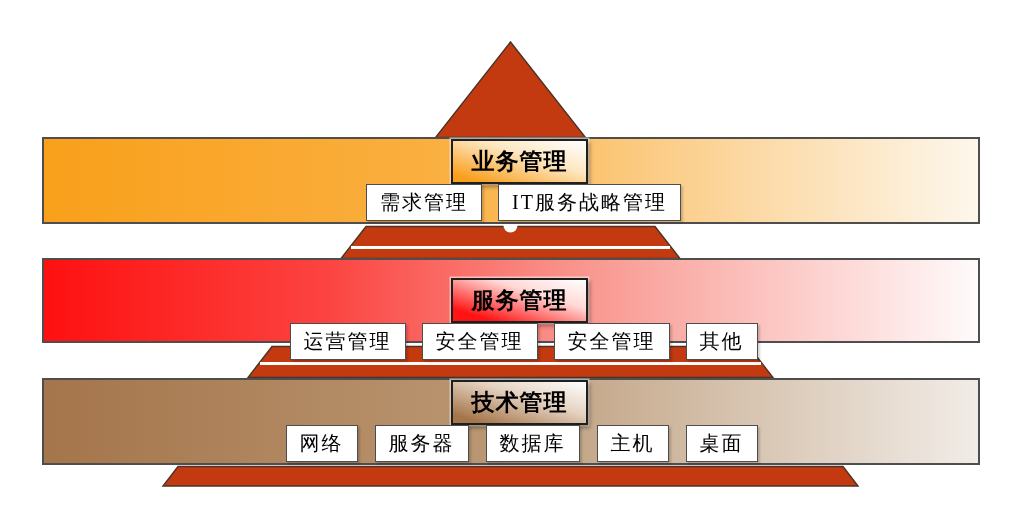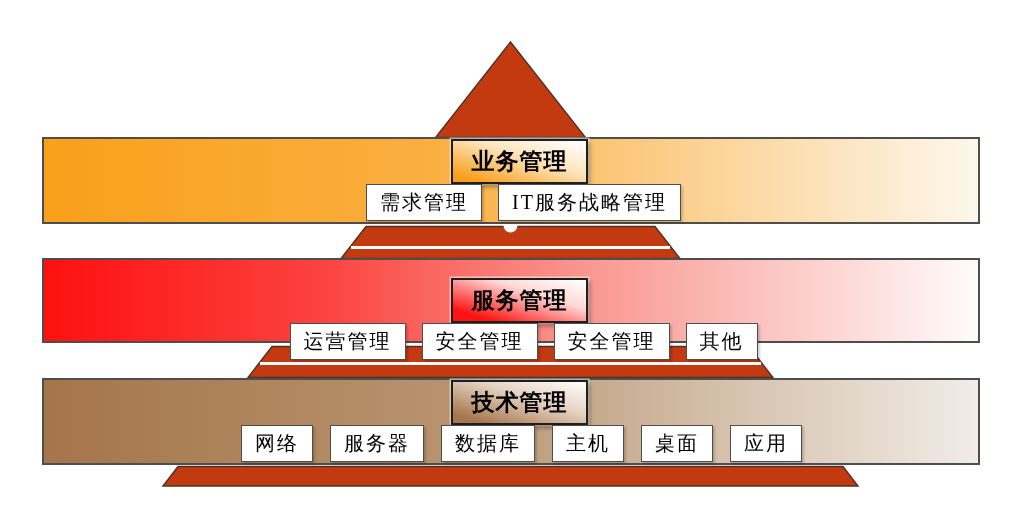--- a/index.html
+++ b/index.html
@@ -83,17 +83,16 @@
   </div>
 
   <div class="band band-tech">
     <div class="header-box">技术管理</div>
     <div class="items">
       <div class="item">网络</div>
       <div class="item">服务器</div>
       <div class="item">数据库</div>
       <div class="item">主机</div>
       <div class="item">桌面</div>
-      <div class="item">应用</div>
     </div>
   </div>
 
 </div>
 
 </body></html>

